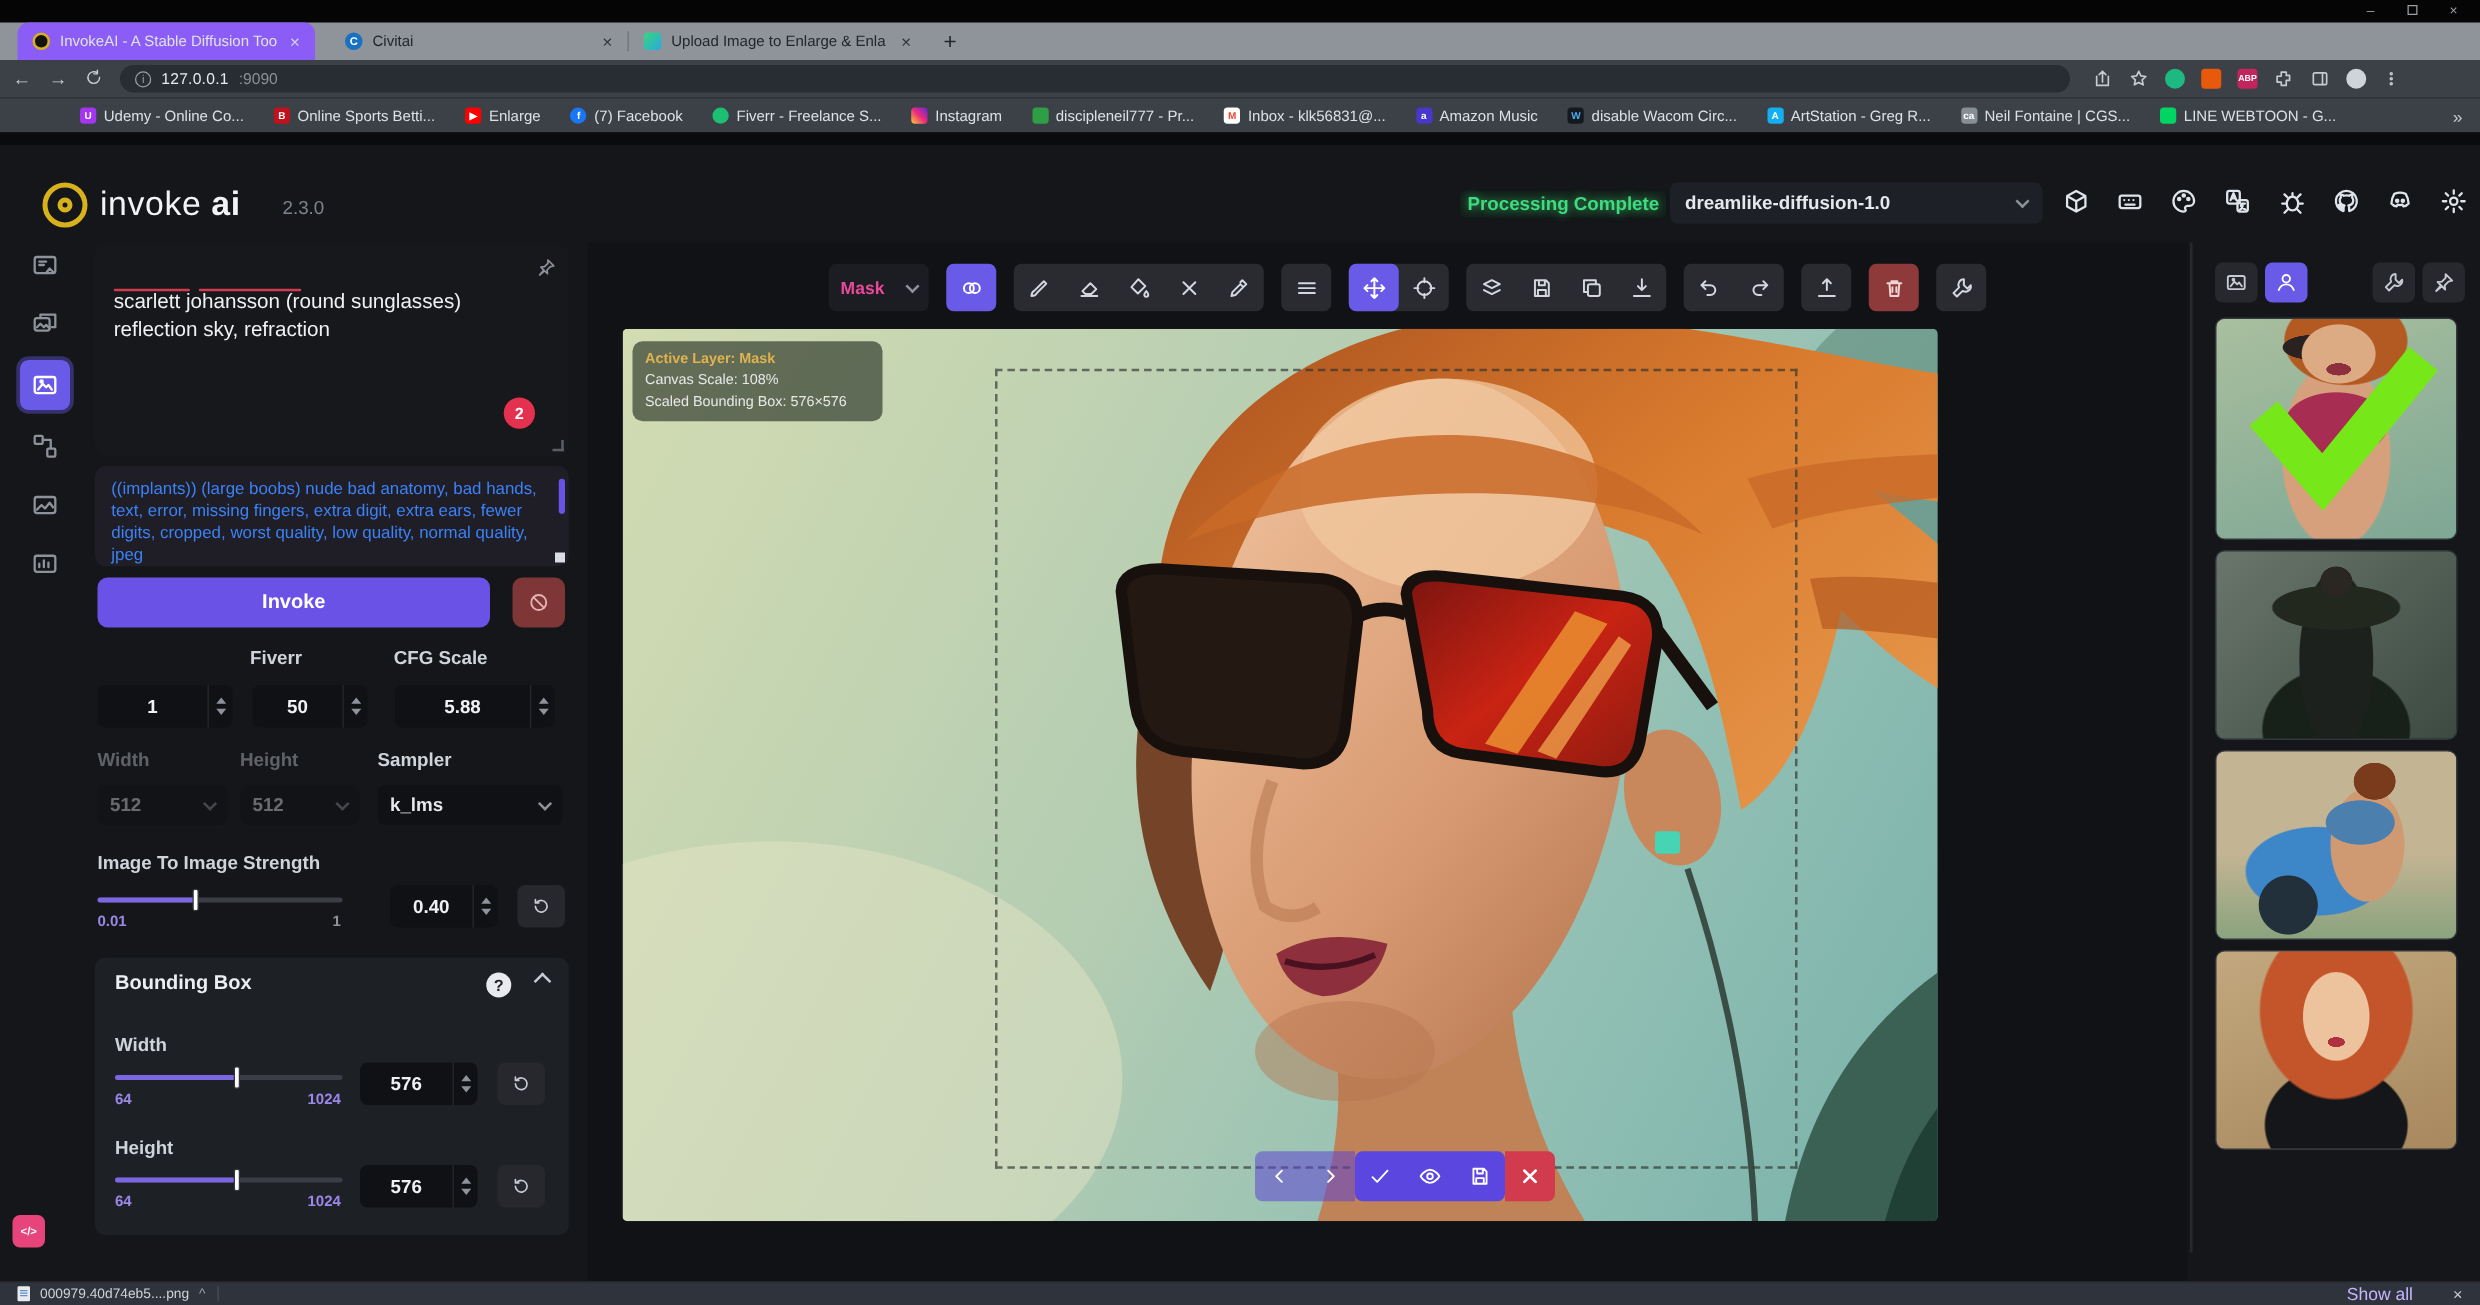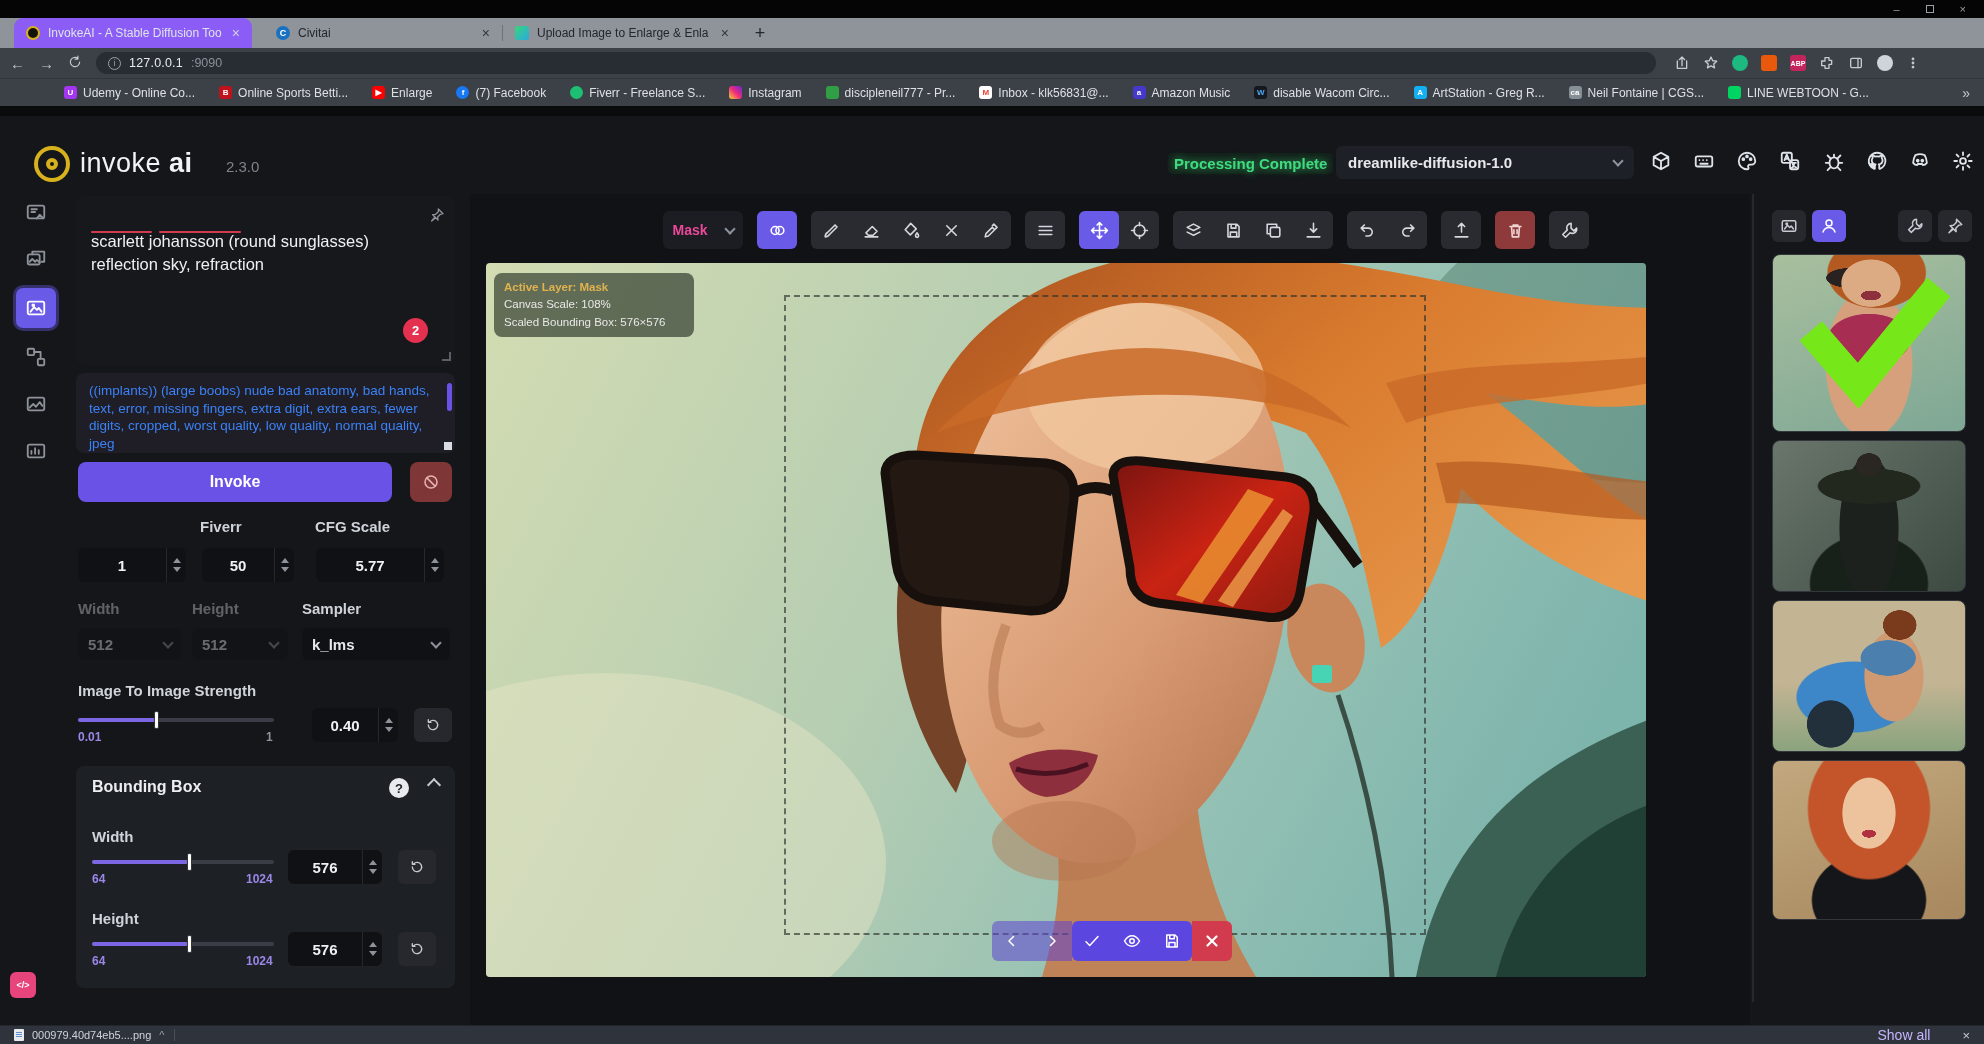--- a/index.html
+++ b/index.html
@@ -109,21 +109,21 @@
   .canvaszone { position:absolute; left:470px; top:88px; width:1280px; height:900px; background:#101215; }
   .ctoolbar { position:absolute; left:193px; top:16px; height:40px; display:flex; align-items:center; gap:14px; }
   .masksel { height:38px; width:80px; background:#1b1d22; border-radius:6px; display:flex; align-items:center; justify-content:center; gap:18px; color:#ec4899; font-size:14px; font-weight:bold; }
   .tgroup { display:flex; background:#292b31; border-radius:6px; }
   .tbtn { width:40px; height:38px; display:flex; align-items:center; justify-content:center; color:#d4d7dd; border-radius:6px; }
   .tbtn svg { width:19px; height:19px; }
   .tbtn.purple { background:#6a5ae8; color:#fff; }
   .tbtn.red { background:#8f3a3a; color:#f0d4d4; }
   .tbtn.solo { background:#292b31; }
 
-  .painting { position:absolute; left:16px; top:69px; width:1160px; height:714px; border-radius:4px; overflow:hidden; }
+  .painting { position:absolute; left:28px; top:69px; width:1052px; height:714px; border-radius:4px; overflow:hidden; }
   .painting svg.art { position:absolute; inset:0; }
   .bboxdash { position:absolute; left:298px; top:32px; width:642px; height:640px; border:2px dashed rgba(45,50,45,.65); }
   .cv-overlay { position:absolute; left:8px; top:10px; width:200px; padding:6px 10px; background:rgba(25,35,25,.6); border-radius:8px; font-size:11.5px; line-height:1.5; color:#e8e8e8; }
   .cv-overlay .l1 { color:#e0b34f; font-weight:bold; }
 
   .staging { position:absolute; left:506px; bottom:16px; height:40px; display:flex; }
   .stgroup { display:flex; border-radius:6px; overflow:hidden; }
   .stbtn { width:40px; height:40px; display:flex; align-items:center; justify-content:center; color:#fff; }
   .stbtn svg { width:18px; height:18px; }
   .st-arrows { background:rgba(95,70,210,.55); border-radius:6px 0 0 6px; color:#d5d8f2; }
@@ -415,21 +415,21 @@
           </span>
       </div>
       <div class="num" style="left:126px;top:352px;width:92px;">
         <span class="val">50</span>
         <span class="step">
             <span class="tri-up"></span>
             <span class="tri-dn"></span>
           </span>
       </div>
       <div class="num" style="left:240px;top:352px;width:128px;">
-        <span class="val">5.77</span>
+        <span class="val">5.88</span>
         <span class="step">
             <span class="tri-up"></span>
             <span class="tri-dn"></span>
           </span>
       </div>
 
       <span class="flabel dim" style="left:2px;top:404px;">Width</span>
       <span class="flabel dim" style="left:116px;top:404px;">Height</span>
       <span class="flabel" style="left:226px;top:404px;">Sampler</span>
 

